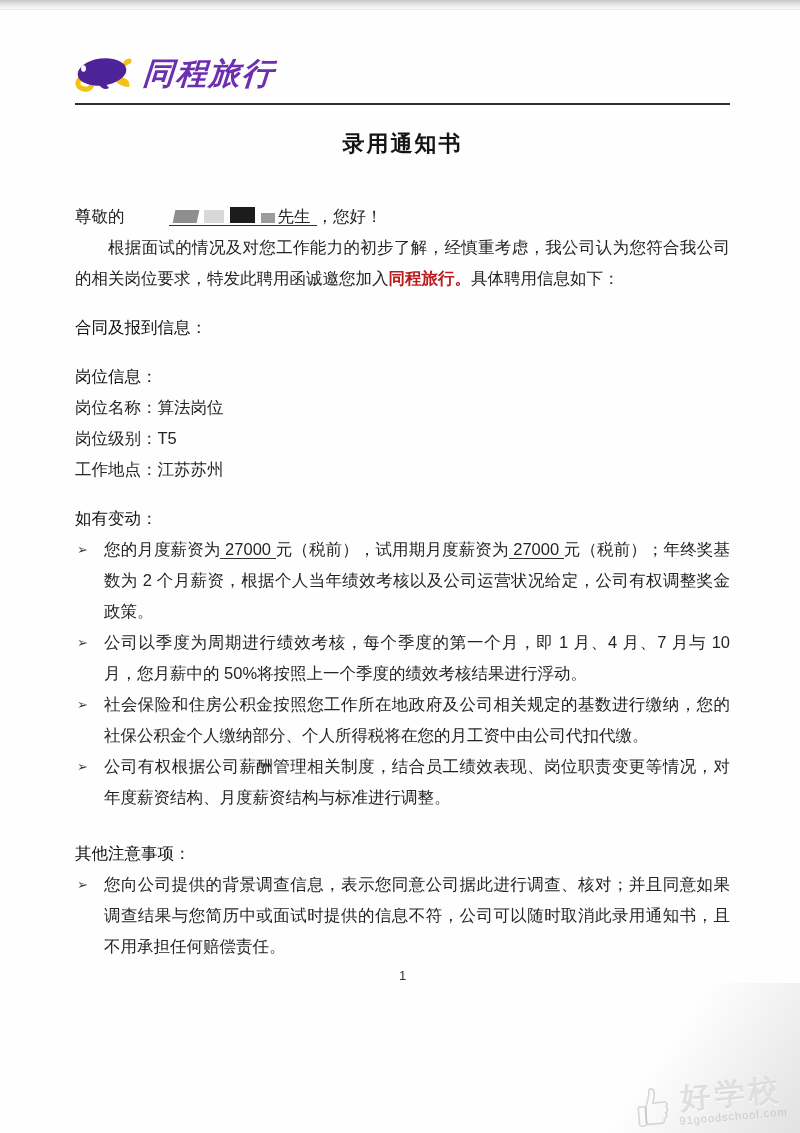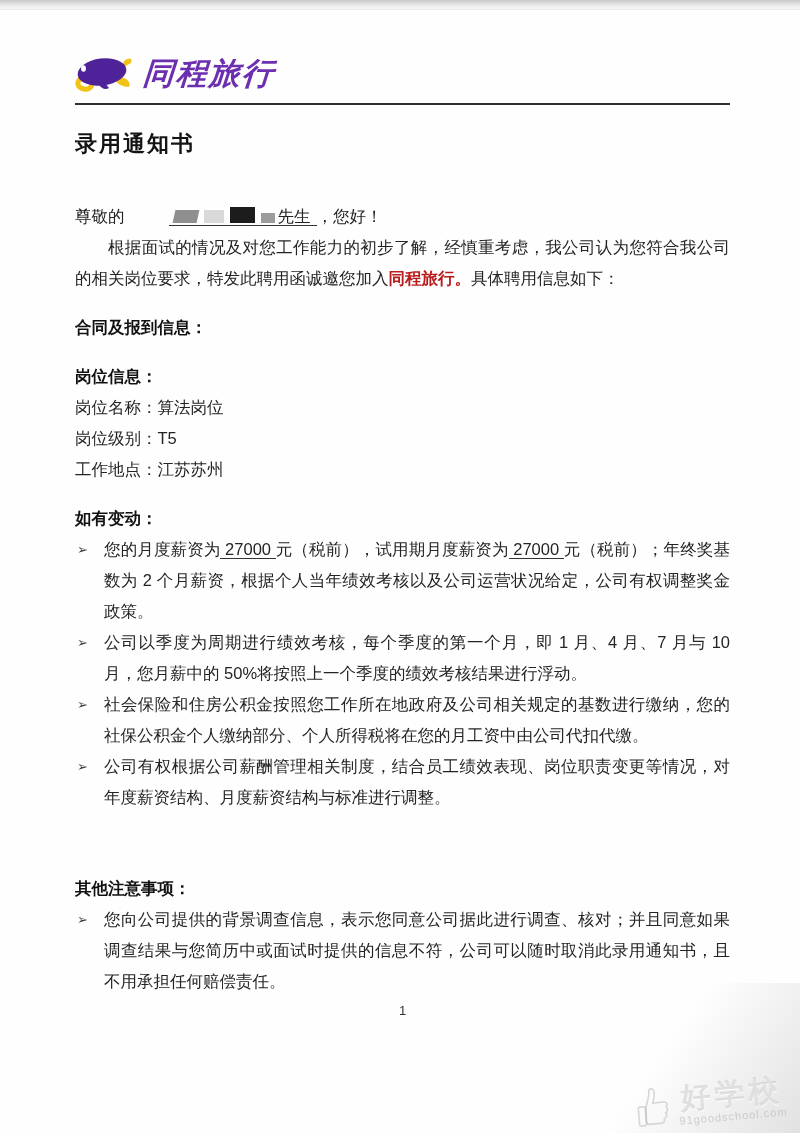--- a/index.html
+++ b/index.html
@@ -22,30 +22,30 @@
 
   
   .logo-row { display:flex; align-items:center; gap:10px; margin-top:48px; height:52px; }
   .brand-name {
     font-size:31px; font-weight:bold; font-style:italic;
     color:#6C2FB0; letter-spacing:2px; transform:skewX(-4deg);
   }
   .rule { border-top:2px solid #2f2f2f; margin-top:3px; }
 
   
-  .title { text-align:left; font-size:22px; font-weight:bold; color:#141414;
+  .title { text-align:center; font-size:22px; font-weight:bold; color:#141414;
            margin:24px 0 0 0; line-height:30px; letter-spacing:2px; }
 
   
   p, .fieldline { margin:0; font-size:16.5px; line-height:31px; text-align:justify; color:#242424; }
   .greeting { margin-top:42px; }
   .indent { text-indent:2em; }
-  .section-heading { font-size:16.5px; font-weight:bold; color:#111;
+  .section-heading { font-size:16.5px; font-weight:normal; color:#111;
                      margin:18px 0 0 0; line-height:31px; }
-  .gap-large { margin-top:60px; }
+  .gap-large { margin-top:25px; }
   b { color:#b91c1c; }
 
   .u { border-bottom:1.5px solid #333; white-space:pre-wrap; }
 
   
   .name-redact { border-bottom:1.5px solid #333; padding:0 6px 0 2px; white-space:nowrap;margin-left:44px; }
   .blk { display:inline-block; vertical-align:baseline; margin:0 3px -1px 3px; }
   .blk1 { width:24px; height:13px; background:#8f8f8f; transform:skewX(-12deg); }
   .blk2 { width:20px; height:13px; background:#d9d9d9; }
   .blk3 { width:25px; height:16px; background:#1c1c1c; }

